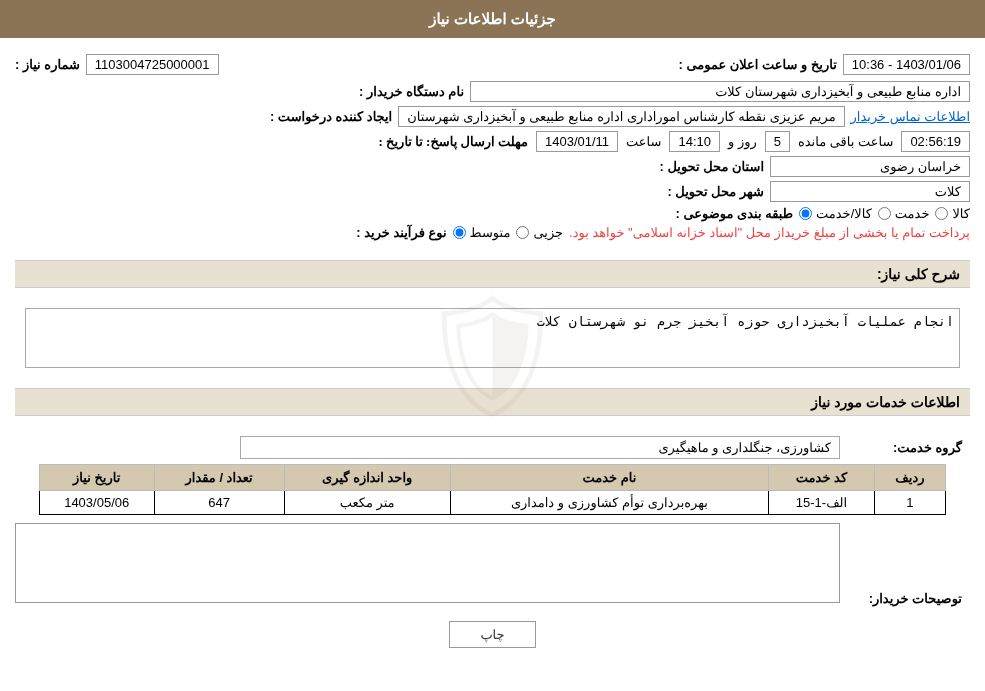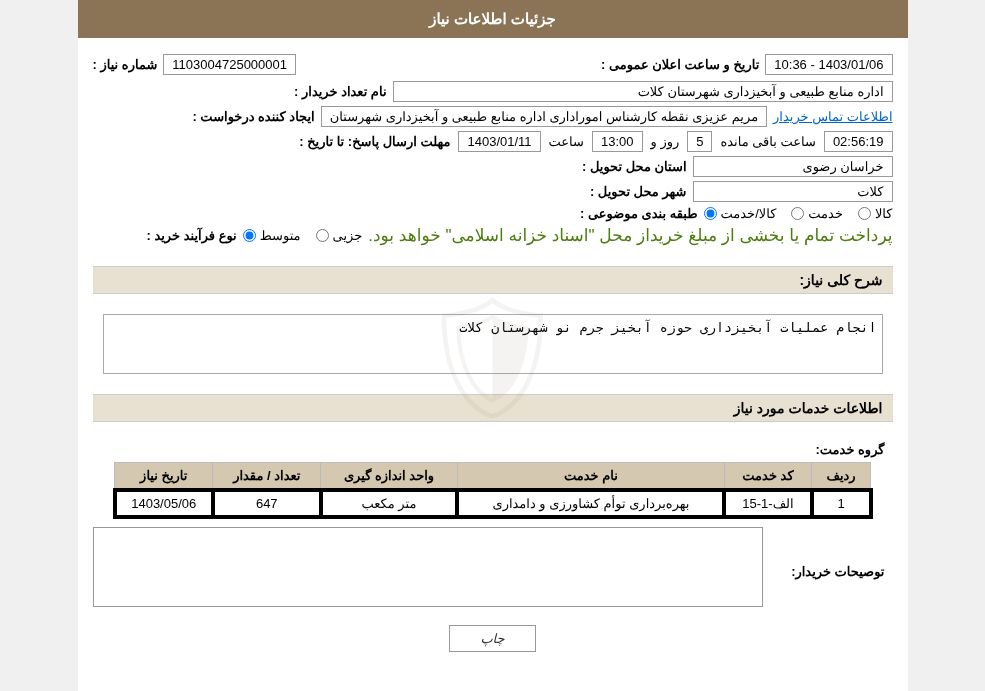--- a/index.html
+++ b/index.html
@@ -3,21 +3,21 @@
   <meta charset="utf-8">
   <style>
     * { box-sizing: border-box; margin: 0; padding: 0; }
     body {
       font-family: Tahoma, Arial, sans-serif;
       font-size: 13px;
       background: #f0f0f0;
       direction: rtl;
     }
     .page-container {
-      width: 830px;
+      width: 985px;
       min-height: 691px;
       background: #fff;
       margin: 0 auto;
     }
     .page-header {
       background: #8B7355;
       color: #fff;
       text-align: center;
       padding: 10px;
       font-size: 15px;
@@ -37,33 +37,33 @@
       padding: 5px 10px;
       font-weight: bold;
       font-size: 14px;
       border-top: 1px solid #ccc;
       border-bottom: 1px solid #ccc;
       margin: 20px 0;
       text-align: right;
     }
     .radio-group {
       display: flex;
-      gap: 15px;
+      gap: 6px;
       align-items: flex-end;
       flex-direction: row-reverse;
       justify-content: flex-end;
     }
     .radio-item {
       display: flex;
       align-items: center;
       gap: 4px;
     }
     .notice-text {
-      color: #4d7c0f;
-      font-size: 17px;
+      color: #ef4444;
+      font-size: 13px;
     }
     .textarea-box {
       width: 95%;
       min-height: 60px;
       border: 1px solid #aaa;
       padding: 5px;
       text-align: right;
       background: #fff;
       resize: none;
       margin: 5px 10px;
@@ -75,21 +75,21 @@
       margin: 5px auto;
     }
     .service-table th {
       background: #d4c9b0;
       border: 1px solid #bbb;
       padding: 5px 8px;
       text-align: center;
       font-weight: bold;
     }
     .service-table td {
-      border: 4px solid #000000;
+      border: 1px solid #000000;
       padding: 4px 4px;
       text-align: center;
     }
     .service-table tr:nth-child(even) td {
       background: #f9f9f9;
     }
     .group-row {
       display: flex;
       align-items: center;
       margin: 5px 0;
@@ -102,21 +102,21 @@
     }
     .group-value {
       border: 1px solid #aaa;
       background: #fff;
       padding: 3px 8px;
       flex: 1;
       max-width: 600px;
     }
     .description-section {
       display: flex;
-      align-items: center;
+      align-items: flex-end;
       margin: 5px 0;
     }
     .description-label {
       font-weight: bold;
       min-width: 130px;
       text-align: right;
       padding-right: 8px;
       padding-top: 5px;
     }
     .buttons-row {
@@ -128,21 +128,20 @@
     .btn {
       padding: 5px 30px;
       font-size: 13px;
       cursor: pointer;
       border: 1px solid #999;
       font-family: Tahoma, Arial, sans-serif;
     }
     .btn-print {
       background: #fff;
       color: #333;
-      font-style: italic;
     }
     .btn-back {
       background: #f0f0f0;
       color: #333;
     }
     .watermark-container {
       position: relative;
     }
     .shield-watermark {
       position: absolute;
@@ -182,38 +181,38 @@
         <span style="font-weight:bold;">تاریخ و ساعت اعلان عمومی :</span>
       </div>
       <div style="display:flex; align-items:center; gap:6px;">
         <span class="box">1103004725000001</span>
         <span style="font-weight:bold;">شماره نیاز :</span>
       </div>
     </div>
 
     <div style="display:flex; align-items:center; gap:6px; margin:4px 0;">
       <span class="box" style="min-width:500px;">اداره منابع طبیعی و آبخیزداری شهرستان کلات</span>
-      <span style="font-weight:bold;">نام تعداد خریدار :</span>
+      <span style="font-weight:bold;">نام دستگاه خریدار :</span>
     </div>
 
     <div style="display:flex; align-items:center; gap:6px; margin:4px 0; flex-wrap:wrap;">
       <span class="link-blue">اطلاعات تماس خریدار</span>
       <span class="box" style="min-width:400px;">مریم عزیزی نقطه کارشناس اموراداری اداره منابع طبیعی و آبخیزداری شهرستان</span>
       <span style="font-weight:bold;">ایجاد کننده درخواست :</span>
     </div>
 
     <div style="display:flex; align-items:center; gap:8px; margin:4px 0; flex-wrap:wrap;">
       <span class="box">02:56:19</span>
       <span>ساعت باقی مانده</span>
       <span class="box">5</span>
       <span>روز و</span>
-      <span class="box">13:00</span>
+      <span class="box">14:10</span>
       <span>ساعت</span>
       <span class="box">1403/01/11</span>
-      <span style="font-weight:bold;">مهلت ارسال پاسخ: تا تاریخ :</span>
+      <span style="font-weight:bold;font-family:Liberation Serif, serif;">مهلت ارسال پاسخ: تا تاریخ :</span>
     </div>
 
     <div style="display:flex; align-items:center; gap:6px; margin:4px 0;">
       <span class="box" style="min-width:200px;">خراسان رضوی</span>
       <span style="font-weight:bold;">استان محل تحویل :</span>
     </div>
 
     <div style="display:flex; align-items:center; gap:6px; margin:4px 0;">
       <span class="box" style="min-width:200px;">کلات</span>
       <span style="font-weight:bold;">شهر محل تحویل :</span>
@@ -256,20 +255,21 @@
       <span>شرح کلی نیاز:</span>
     </div>
     <textarea class="textarea-box" readonly="" style="margin: 0px 10px 8px; width: calc(100% - 20px);">انجام عملیات آبخیزداری حوزه آبخیز جرم نو شهرستان کلات</textarea>
 
     <div class="section-header">
       <span>اطلاعات خدمات مورد نیاز</span>
     </div>
 
     <div class="group-row">
       <span class="group-label">گروه خدمت:</span>
+      <div class="group-value">کشاورزی، جنگلداری و ماهیگیری</div>
     </div>
 
     <table class="service-table">
       <thead>
         <tr>
           <th>ردیف</th>
           <th>کد خدمت</th>
           <th>نام خدمت</th>
           <th>واحد اندازه گیری</th>
           <th>تعداد / مقدار</th>

